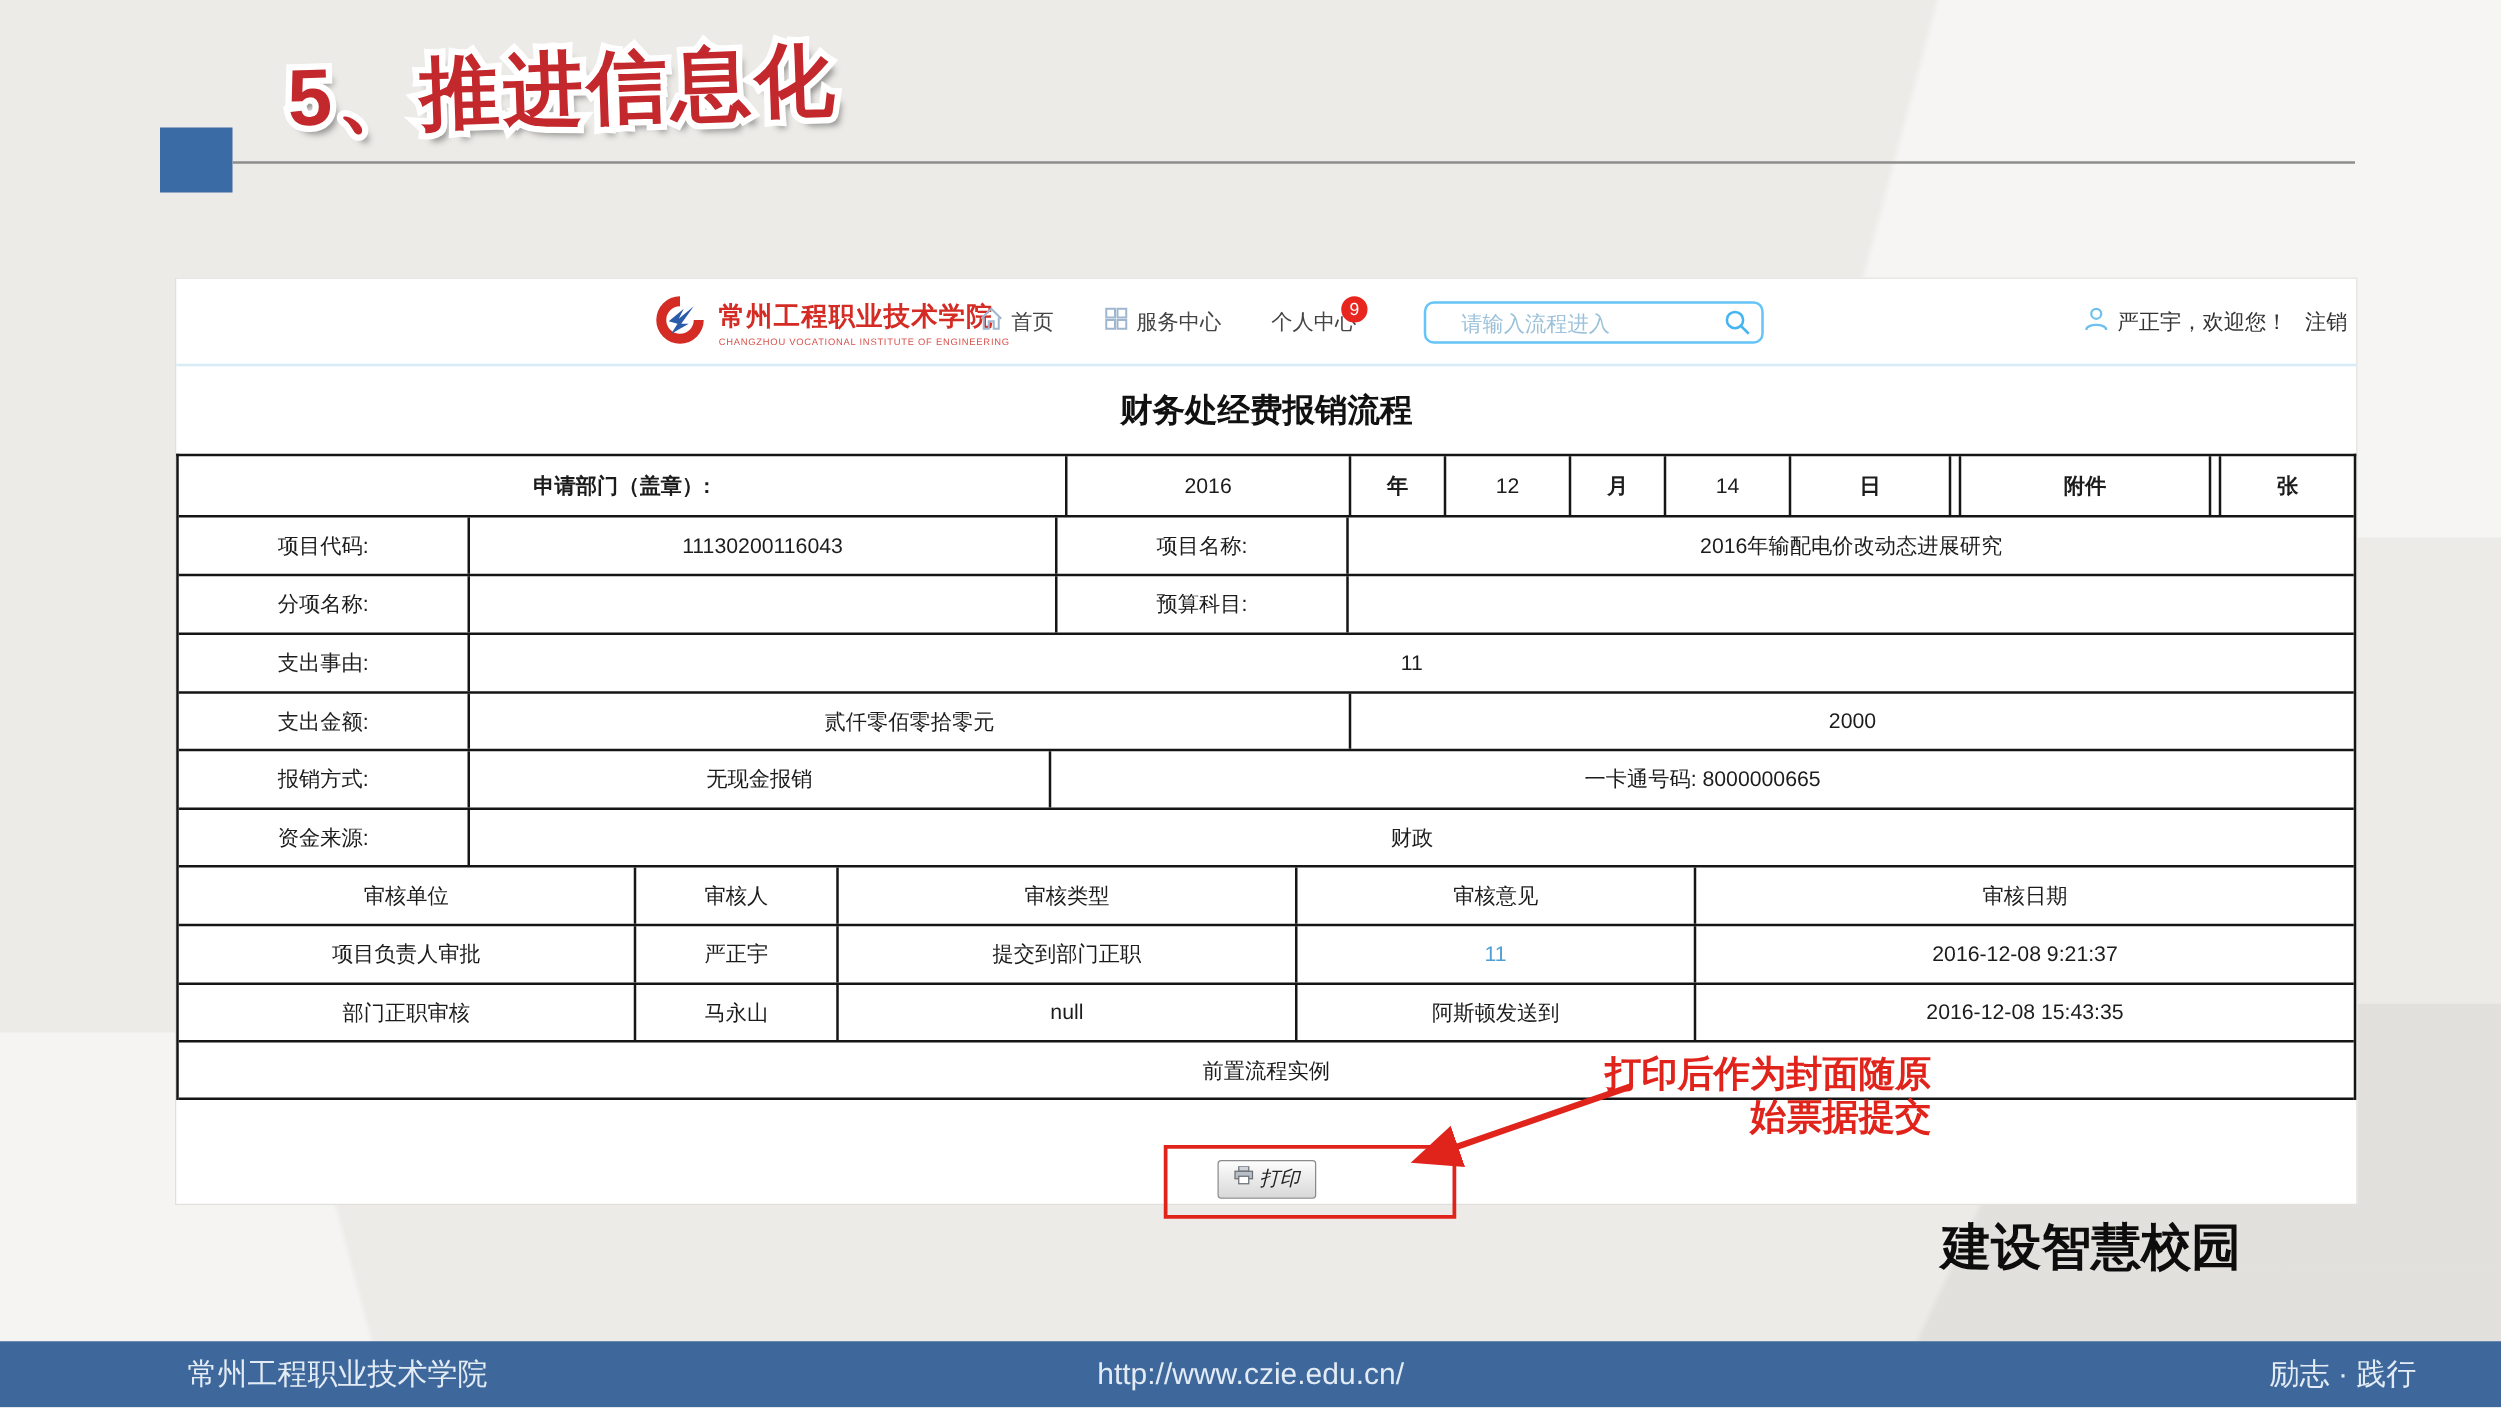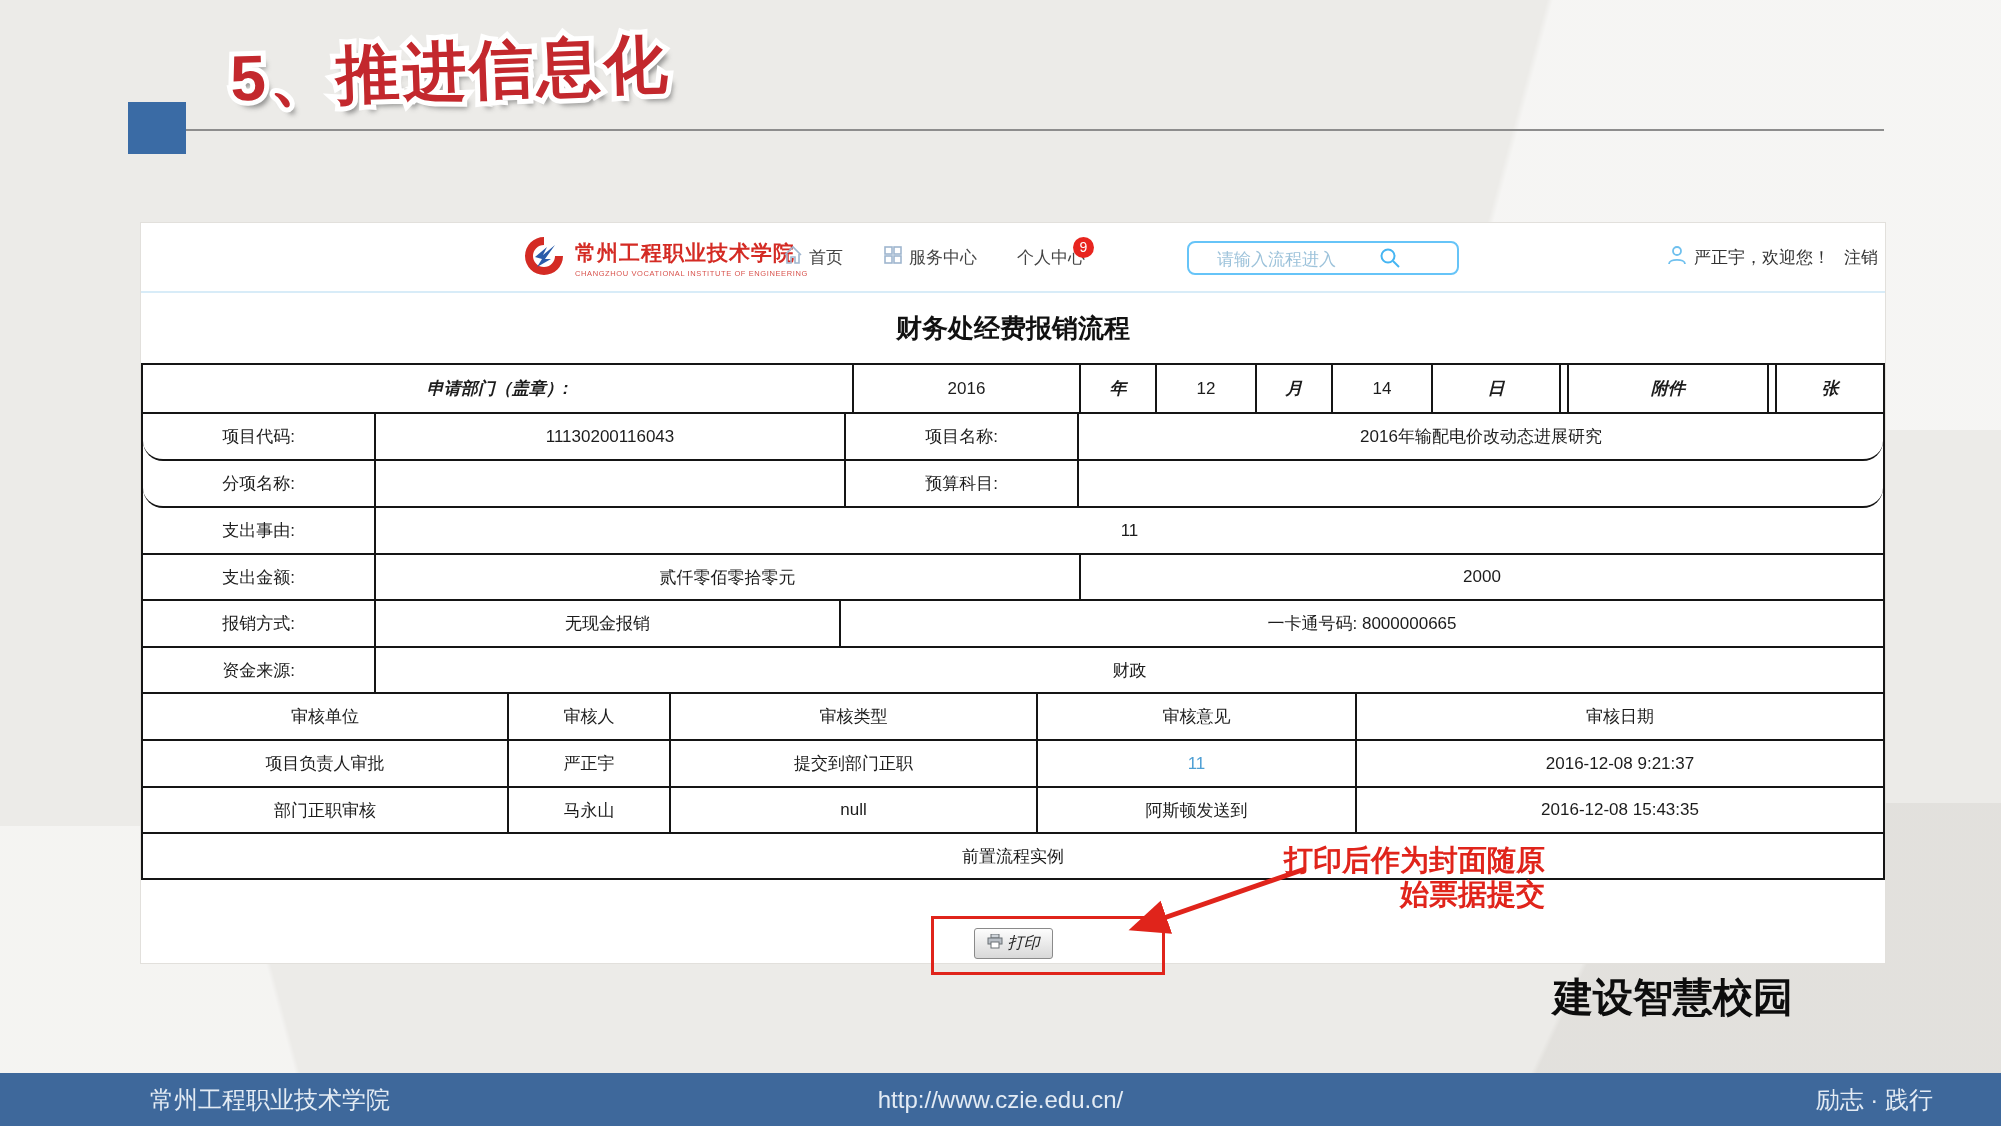--- a/index.html
+++ b/index.html
@@ -42,46 +42,46 @@
   .logo-text { margin-left:8px; }
   .logo-cn { font-family:"Liberation Serif", serif; font-weight:bold; font-size:21px; color:#d42b24; letter-spacing:1px; }
   .logo-en { font-size:7.5px; color:#d8524c; letter-spacing:0.6px; margin-top:2px; }
   .nav { position:absolute; left:642px; top:0; height:68px; display:flex; align-items:center; gap:40px; }
   .nav-item { position:relative; display:flex; align-items:center; gap:6px; font-size:17px; color:#444; cursor:pointer; }
   .badge { position:absolute; top:-9px; right:-9px; width:21px; height:21px; border-radius:50%;
            background:#e8251f; color:#fff; font-size:14px; display:flex; align-items:center; justify-content:center; }
   .search { position:absolute; left:998px; top:18px; width:272px; height:34px; }
   .search input { width:100%; height:100%; box-sizing:border-box; border:2px solid #66c4f8; border-radius:8px;
                   padding:4px 40px 0 28px; font-size:17px; color:#14532d; outline:none; background:#fff;
-                  font-family:"Liberation Sans", sans-serif;margin-left:48px; }
+                  font-family:"Liberation Sans", sans-serif; }
   .search input::placeholder { color:#9cc2da; }
   .search .mag { position:absolute; right:10px; top:6px; cursor:pointer; }
   .user { position:absolute; left:1525px; top:0; height:68px; display:flex; align-items:center; gap:6px;
           font-size:17px; color:#333; }
   .logout { cursor:pointer; margin-left:8px; }
 
   .form-title { position:absolute; left:0; top:68px; width:1744px; height:80px; line-height:74px;
                 text-align:center; font-size:26px; font-weight:bold; color:#111; }
 
   
   .ftable { position:absolute; left:0; top:140px; width:1744px; box-sizing:border-box;
             border:2px solid #151515; border-bottom:none; }
   .trow { display:grid; border-bottom:2px solid #151515; }
   .tc { border-right:2px solid #151515; display:flex; align-items:center; justify-content:center;
         font-size:17px; color:#1c1c1c; overflow:hidden; white-space:nowrap; }
   .tc:last-child { border-right:none; }
   .h49{height:47px} .h47{height:45px} .h46{height:44px} .h45{height:43px}
   .cols-a { grid-template-columns:711px 227px 76px 100px 76px 100px 128px 8px 200px 8px 106px; }
-  .cols-b { grid-template-columns:233px 470px 233px 804px;border-radius:20px; }
+  .cols-b { grid-template-columns:233px 470px 233px 804px; }
   .cols-d { grid-template-columns:233px 1507px; }
   .cols-e { grid-template-columns:233px 705px 802px; }
   .cols-f { grid-template-columns:233px 465px 1042px; }
   .cols-audit { grid-template-columns:366px 162px 367px 319px 526px; }
   .cols-full { grid-template-columns:1740px; }
-  .bold { font-weight:bold;font-style:italic; }
+  .bold { font-weight:bold; }
   .blue-num { color:#4e9fd4; }
   .link-cell { color:#2b2bd5; cursor:pointer; }
 
   
   .btn-row { position:absolute; left:0; top:700px; width:1744px; height:40px;
              display:flex; align-items:center; justify-content:center; }
   .print-btn { display:inline-flex; align-items:center; gap:5px; padding:4px 12px;
                border:1px solid #8a8a8a; border-radius:3px; font-size:16px; color:#222;
                background:linear-gradient(#fdfdfd,#d8d8d8); cursor:pointer;
                font-family:"Liberation Sans", sans-serif;font-style:italic; }

